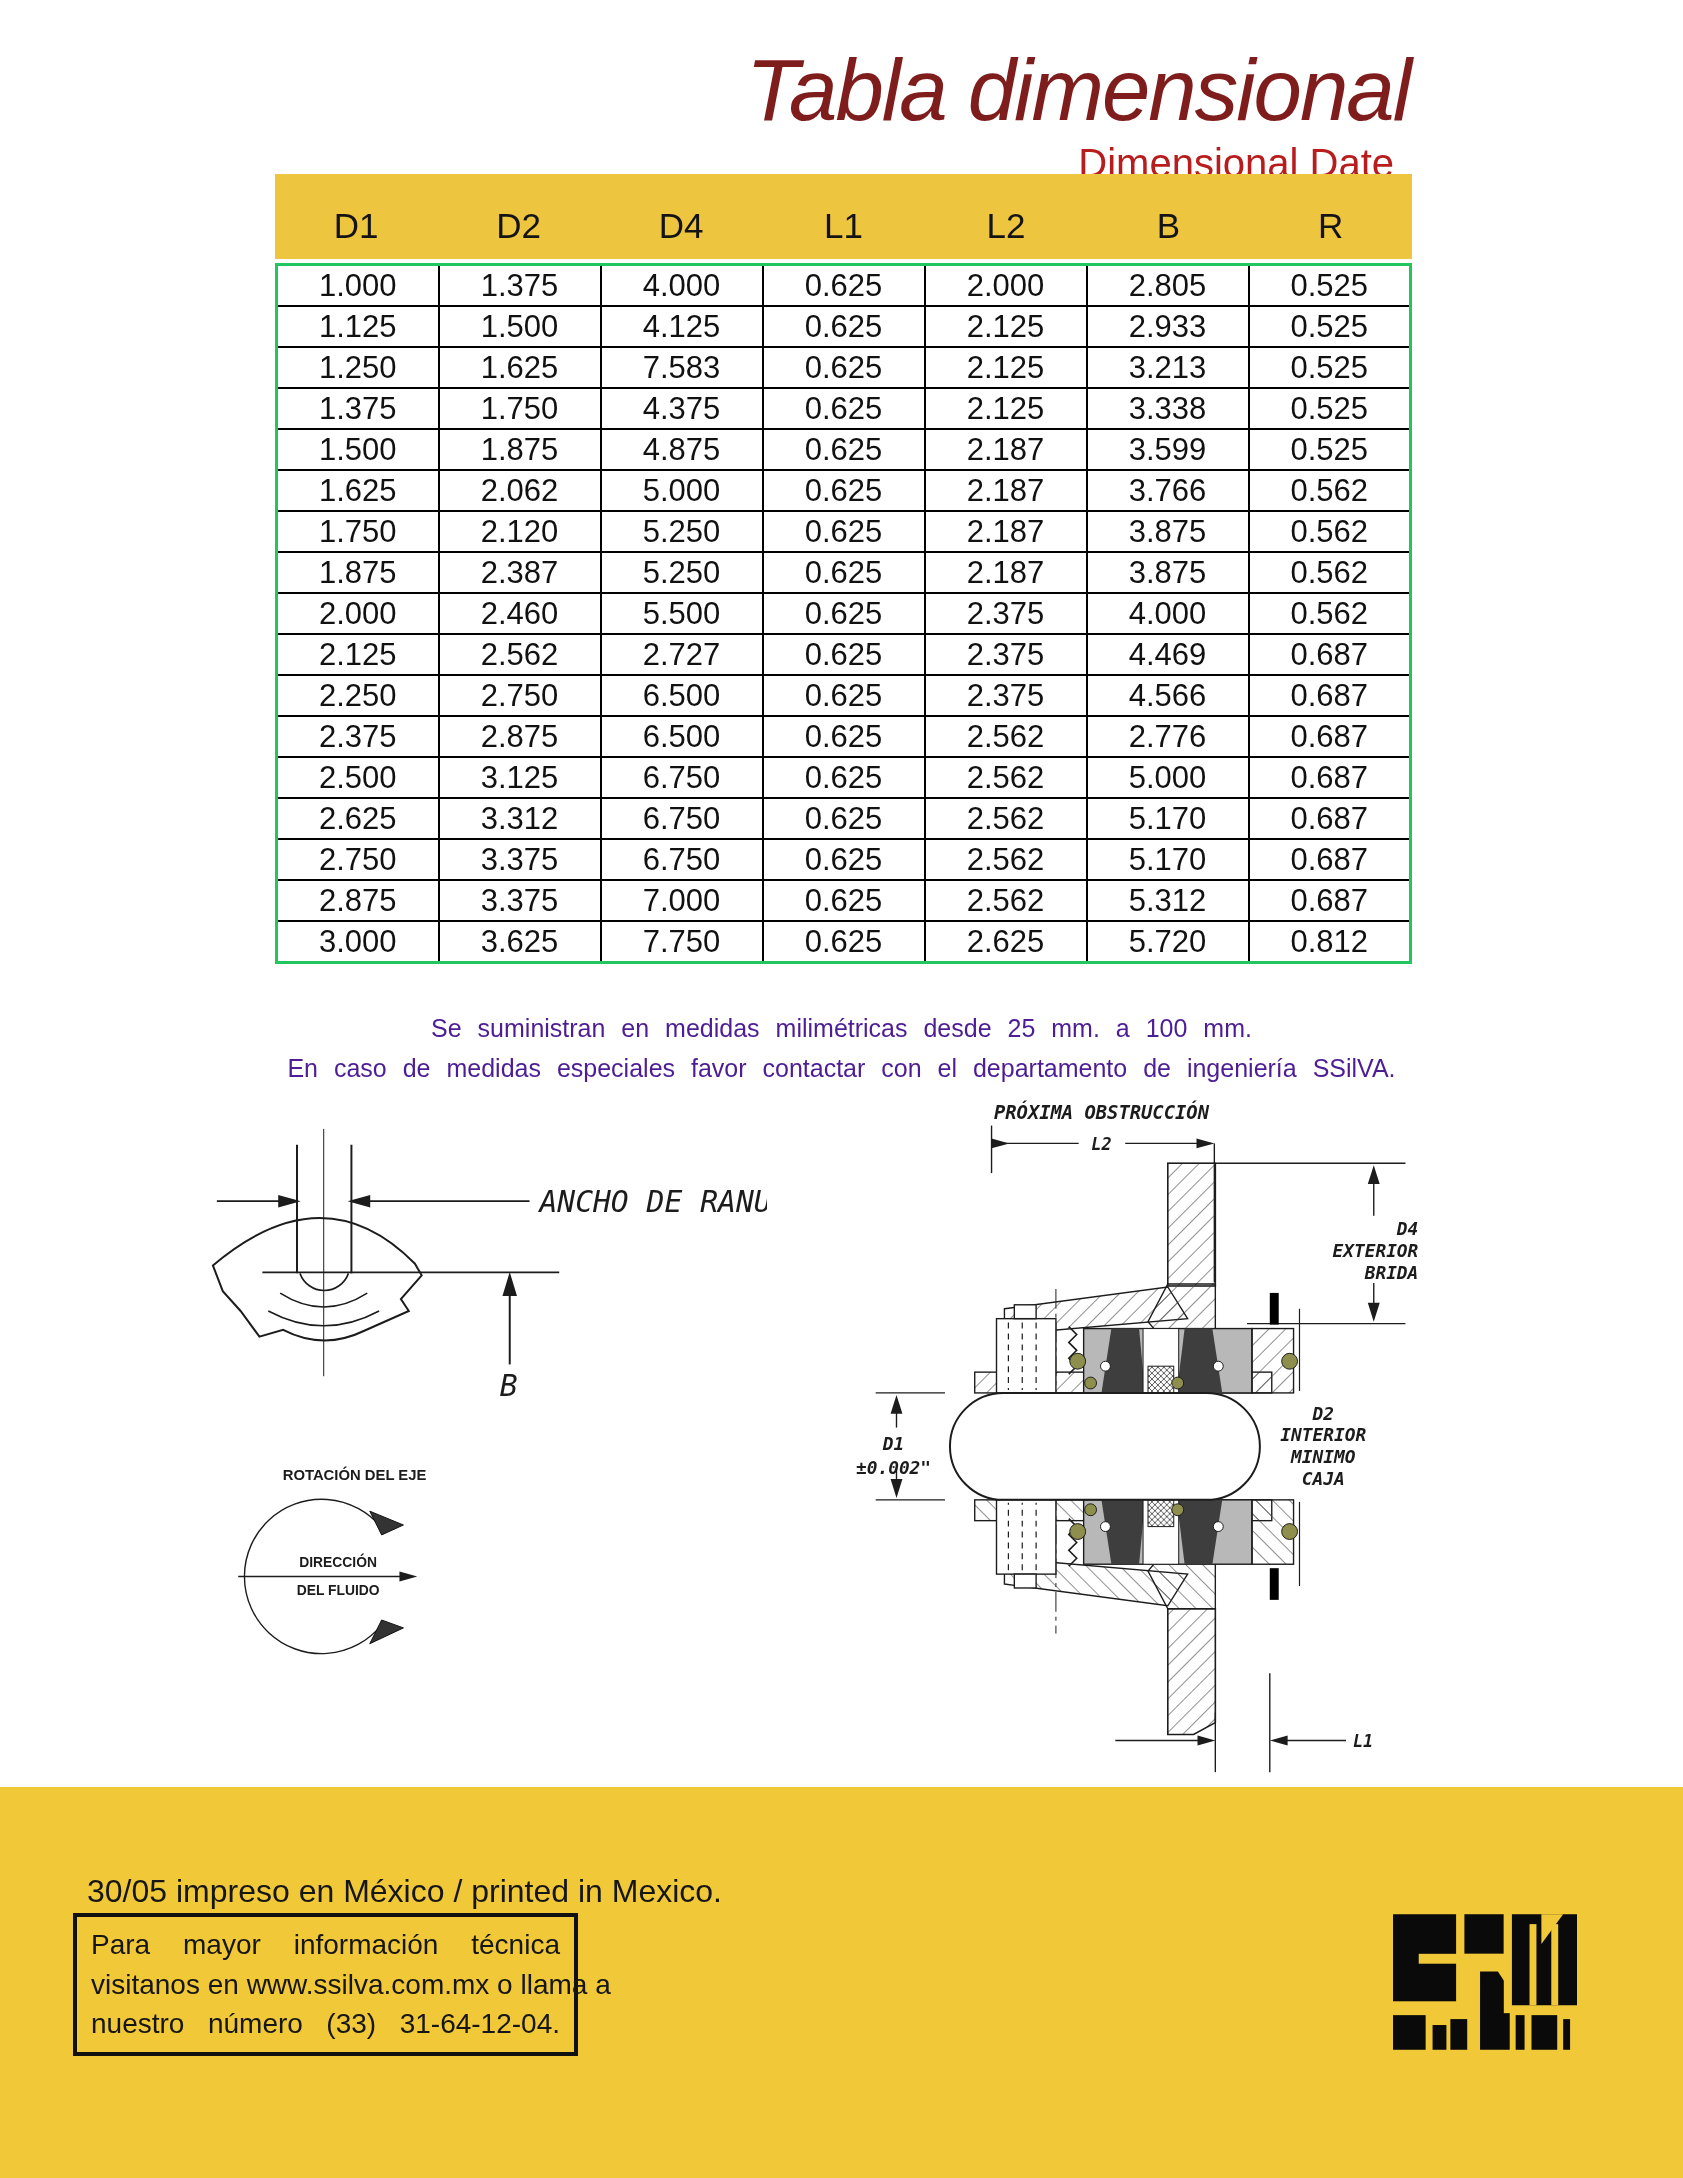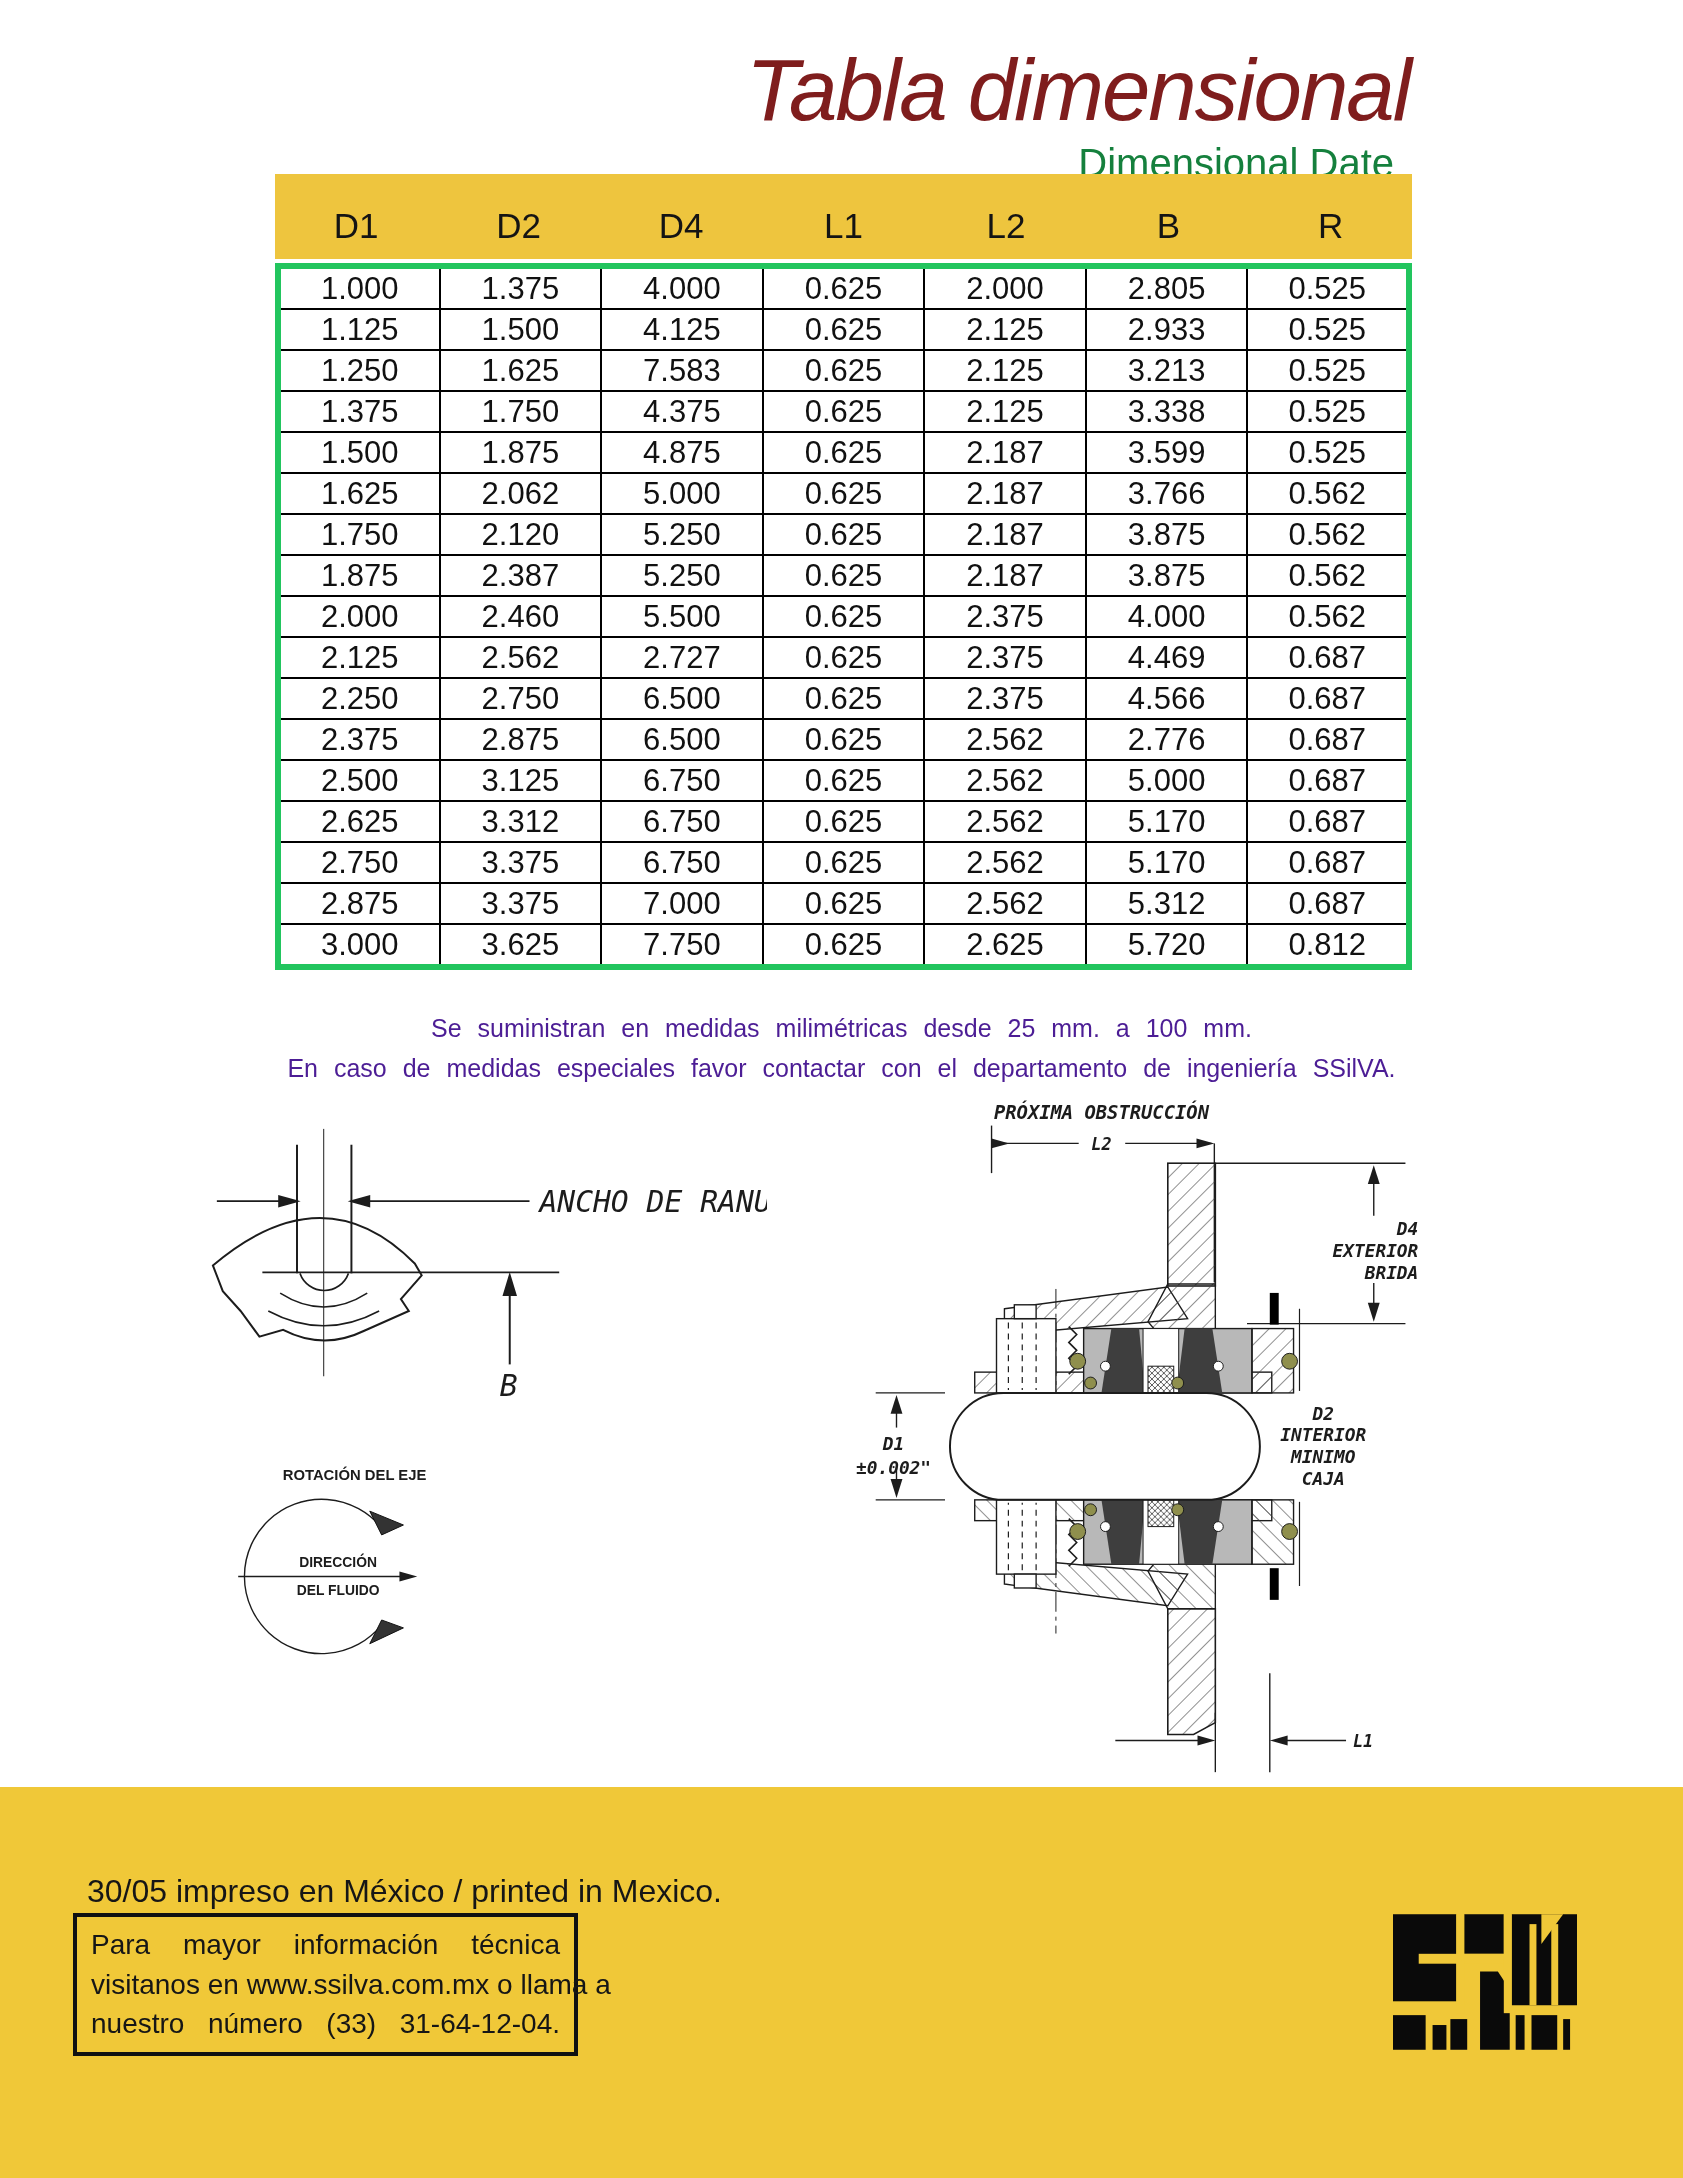--- a/index.html
+++ b/index.html
@@ -8,21 +8,21 @@
   
   .title{position:absolute;top:40px;right:273px;font-size:87px;font-style:italic;
          font-weight:500;letter-spacing:-2px;color:#7f1d1d;white-space:nowrap;}
   .subtitle{position:absolute;top:141px;right:289px;font-size:40px;color:#EDC53C;
             font-weight:400;white-space:nowrap;}
   
   .tbl-wrap{position:absolute;left:275px;top:174px;width:1137px;}
   .tbl-head{display:flex;height:85px;background:#EEC53E;align-items:center;}
   .tbl-head .th{flex:1;text-align:center;font-size:35px;color:#141414;padding-top:18px;}
   table.dim{border-collapse:collapse;width:1137px;table-layout:fixed;margin-top:4px;
-            border:6px solid #22c55e;}
+            border:3px solid #22c55e;}
   table.dim td{border:2px solid #000;height:39px;text-align:center;font-size:31px;
                color:#111;padding:0;letter-spacing:0px;}
   
   .notes{position:absolute;left:0;top:1008px;width:1683px;text-align:center;
          font-size:25px;color:#4c1d95;line-height:40px;word-spacing:9px;}
   
   .diagram{position:absolute;}
   .d-groove{left:203px;top:1117px;}
   .d-rot{left:233px;top:1434px;}
   .d-seal{left:846px;top:1079px;}
@@ -38,21 +38,21 @@
             justify-content:space-between;}
   .info-box .line{font-size:28px;color:#161616;text-align:justify;text-align-last:justify;white-space:nowrap;}
   .logo{position:absolute;left:1393px;top:1914px;}
 </style>
 </head>
 <body>
 
 <div class="page">
 
   <div class="title">Tabla dimensional</div>
-  <div class="subtitle" style="color: #15803d;">Dimensional Date</div>
+  <div class="subtitle" style="color: #b91c1c;">Dimensional Date</div>
 
   <div class="tbl-wrap">
     <div class="tbl-head" style="background: rgb(238, 197, 62);">
       <div class="th">D1</div>
       <div class="th">D2</div>
       <div class="th">D4</div>
       <div class="th">L1</div>
       <div class="th">L2</div>
       <div class="th">B</div>
       <div class="th">R</div>

